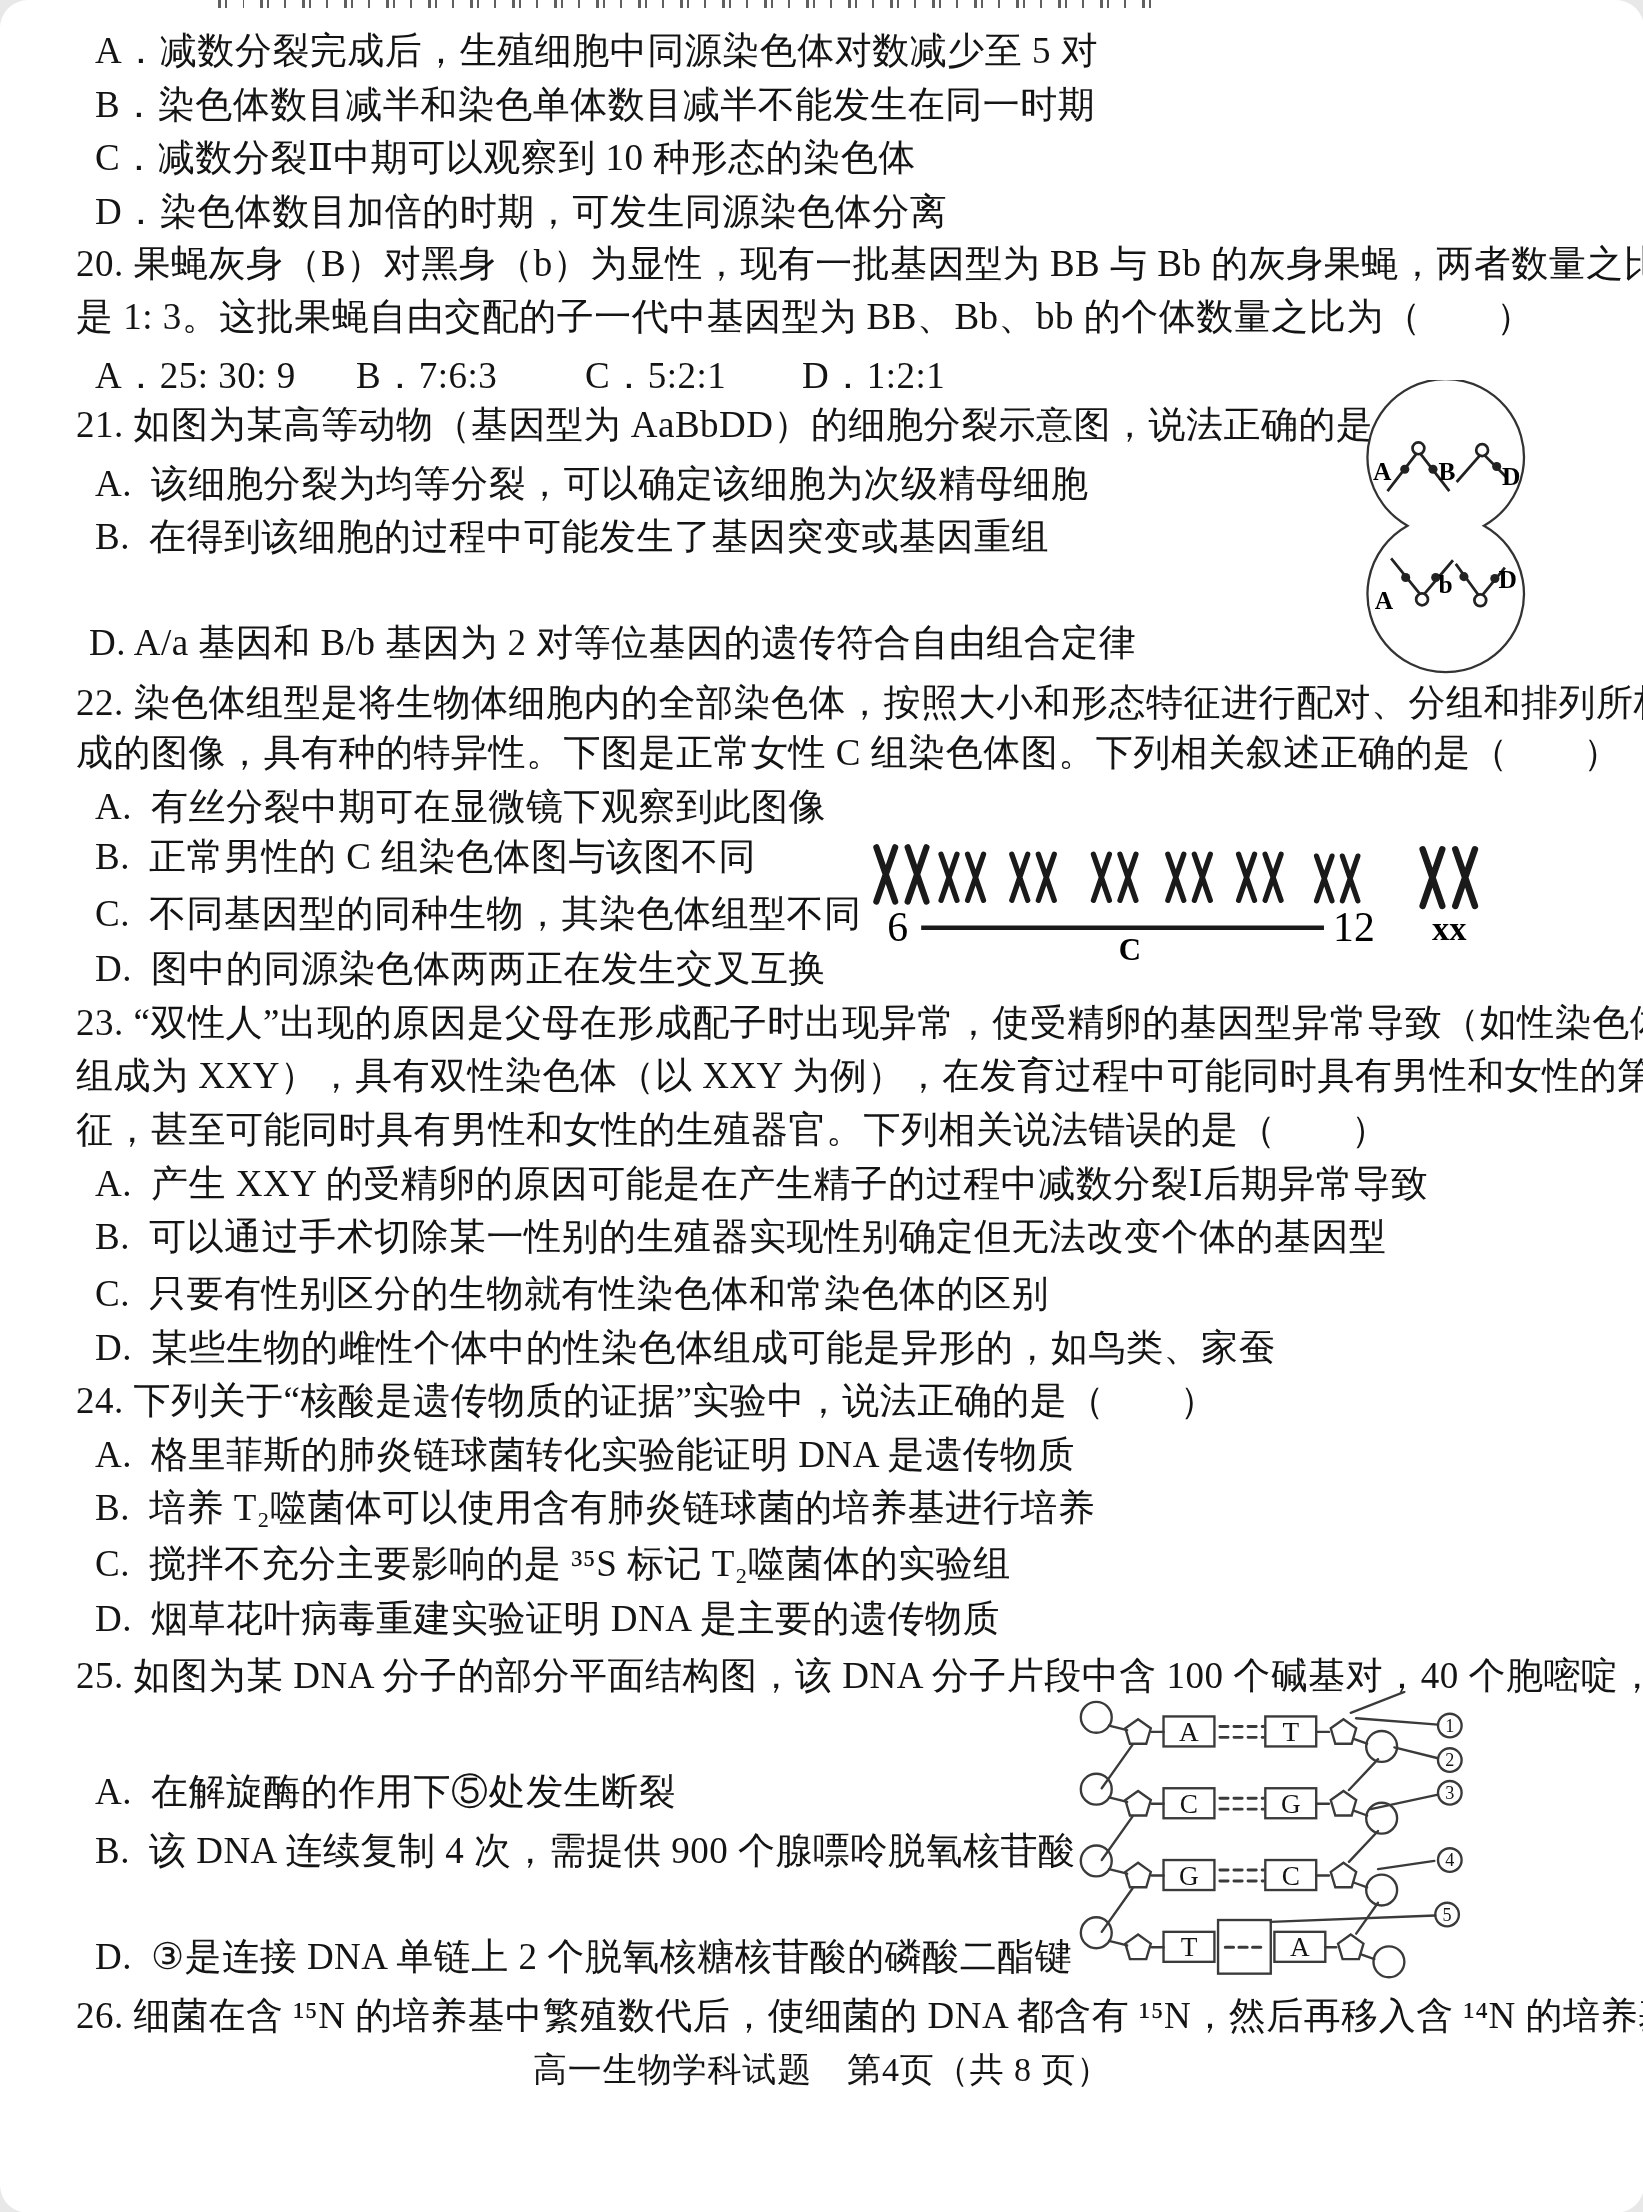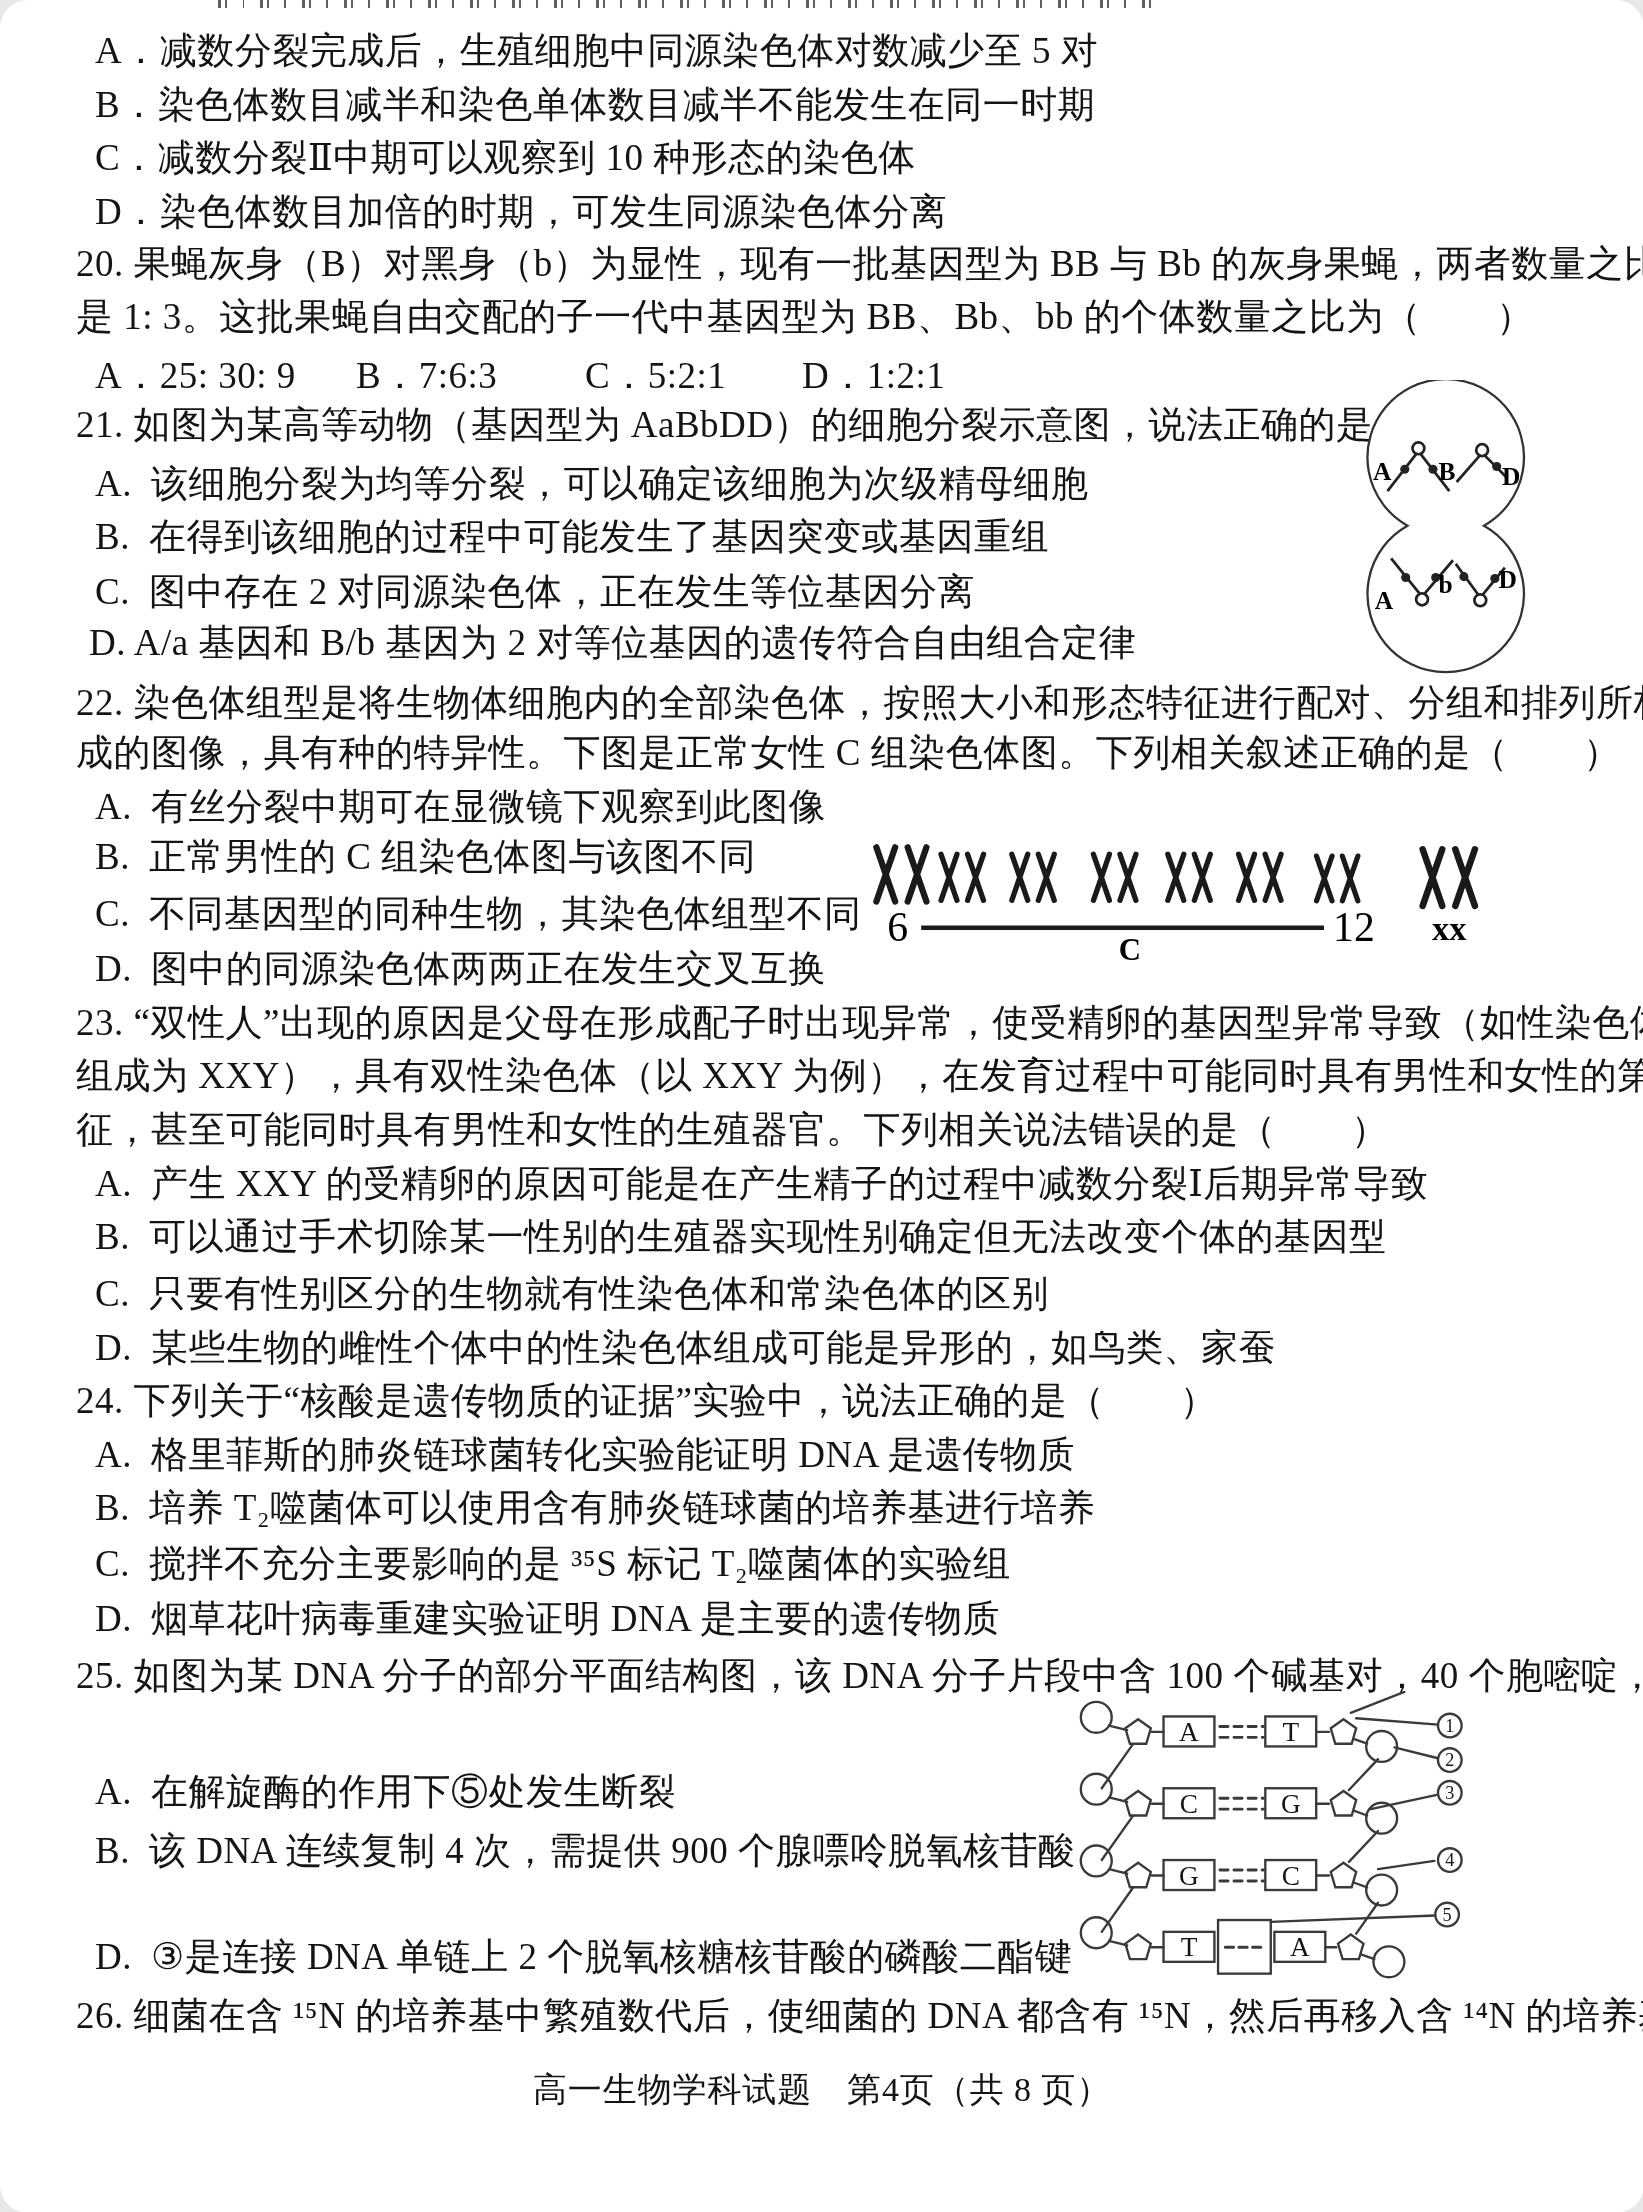--- a/index.html
+++ b/index.html
@@ -22,21 +22,21 @@
   .opt-inline{position:absolute;top:0;}
   .topfrag{
     position:absolute;left:218px;top:0;width:946px;height:8.2px;
     background:
       repeating-linear-gradient(90deg,#2b2b2b 0 2.7px,transparent 2.7px 7.3px,#2b2b2b 7.3px 9px,transparent 9px 24.5px,#2b2b2b 24.5px 26px,transparent 26px 42px);
     opacity:.75;
   }
   .fig{position:absolute;}
   .footer{
     position:absolute;left:0;top:2047px;width:100%;
-    text-align:center;font-size:34px;letter-spacing:0.9px;margin-top:20px;
+    text-align:center;font-size:34px;letter-spacing:0.9px;
   }
   svg text{font-family:"Liberation Serif","DejaVu Serif",serif;}
 </style>
 </head>
 <body>
 
 <div class="page">
 
   <div class="topfrag"></div>
 
@@ -50,21 +50,20 @@
   <div class="line" style="top:349px;left:0;width:1644px">
     <span class="opt-inline" style="left:95px">A．25: 30: 9</span>
     <span class="opt-inline" style="left:356px">B．7:6:3</span>
     <span class="opt-inline" style="left:585px">C．5:2:1</span>
     <span class="opt-inline" style="left:802px">D．1:2:1</span>
   </div>
 
   <div class="line" style="top:398px;left:76px">21. 如图为某高等动物（基因型为 AaBbDD）的细胞分裂示意图，说法正确的是（　　）</div>
   <div class="line" style="top:510px;left:95px">B. 在得到该细胞的过程中可能发生了基因突变或基因重组</div>
   <div class="line" style="top:457px;left:95px">A. 该细胞分裂为均等分裂，可以确定该细胞为次级精母细胞</div>
-  <div class="line" style="top:565px;left:95px">C. 图中存在 2 对同源染色体，正在发生等位基因分离</div>
   <div class="line" style="top:616px;left:89px">D. A/a 基因和 B/b 基因为 2 对等位基因的遗传符合自由组合定律</div>
 
   <div class="fig" style="left:1362px;top:380px">
     <svg width="182" height="305" viewBox="0 0 200 335">
       <path d="M50,160 A86,86 0 1 1 134,160 A86,86 0 1 1 50,160 Z" fill="#ffffff" stroke="#333" stroke-width="2.5"></path>
 
       <g stroke="#222" stroke-width="3" fill="none">
         <path d="M62,78 L28,122 M62,78 L96,122"></path>
         <circle cx="62" cy="75" r="6.5" fill="#fff"></circle>
         <circle cx="47" cy="98" r="5" fill="#222" stroke="none"></circle>

